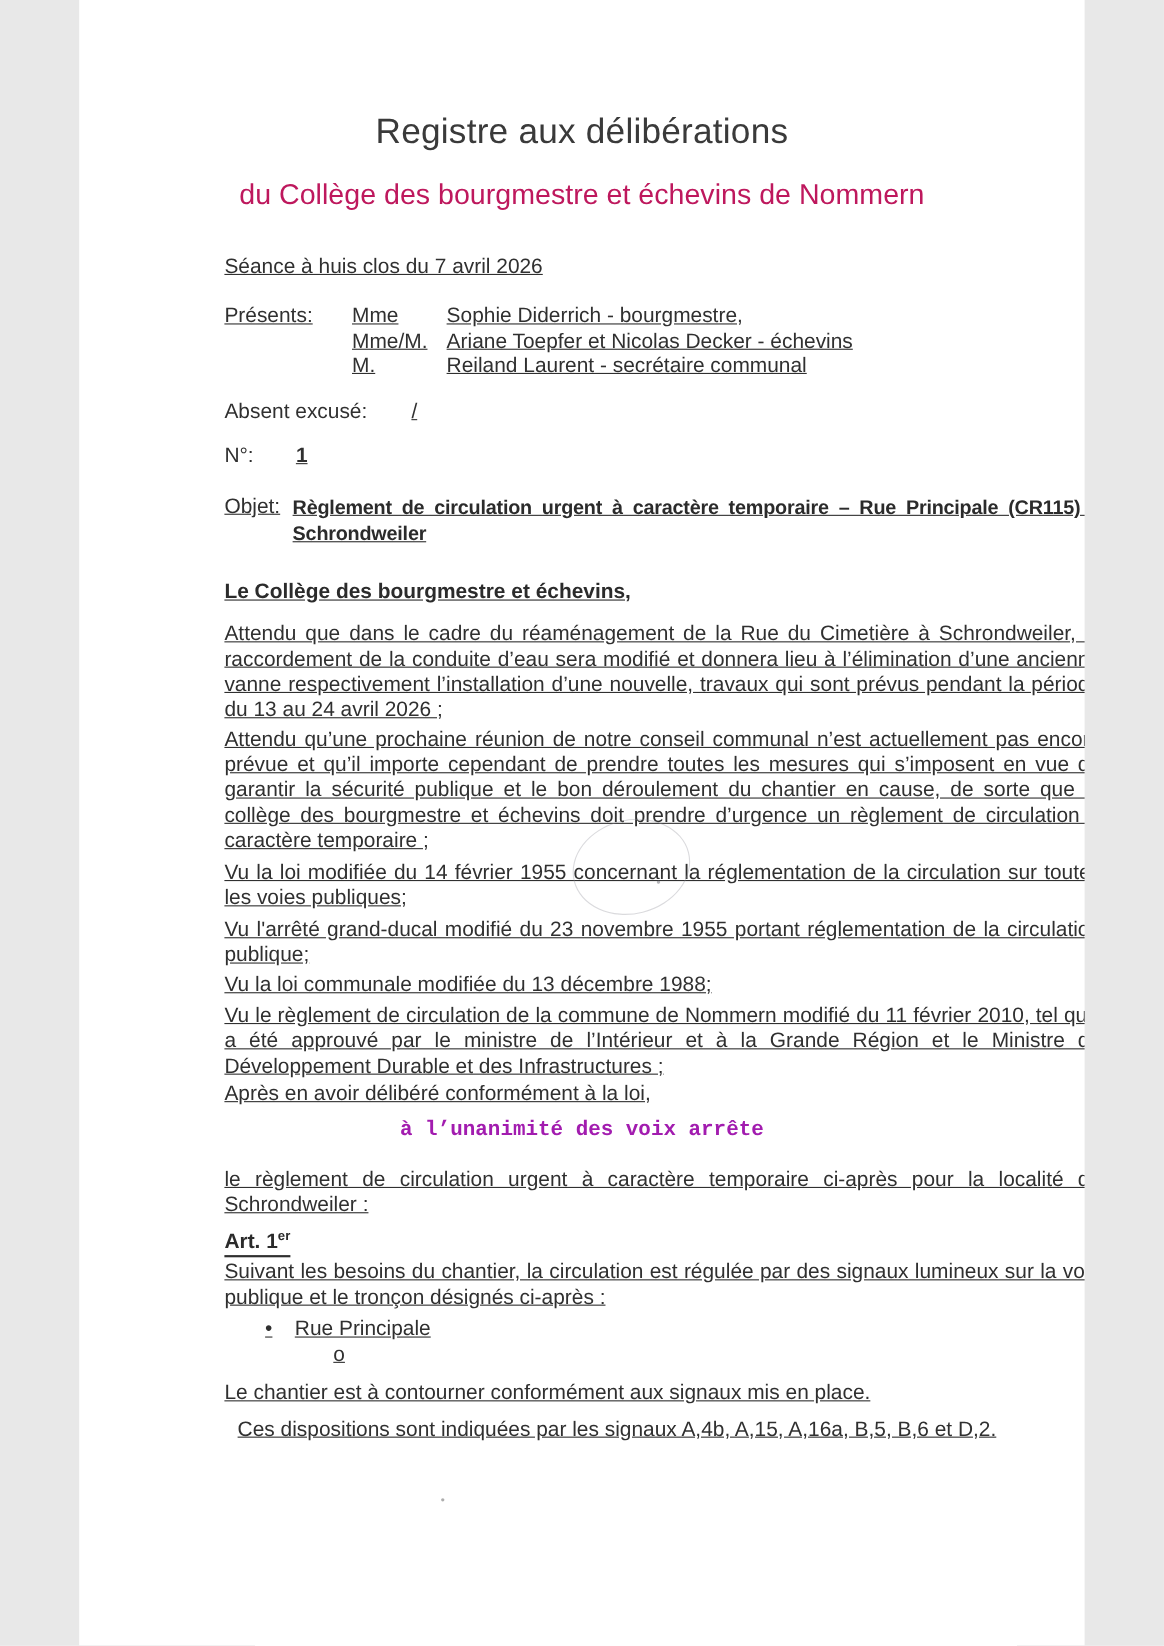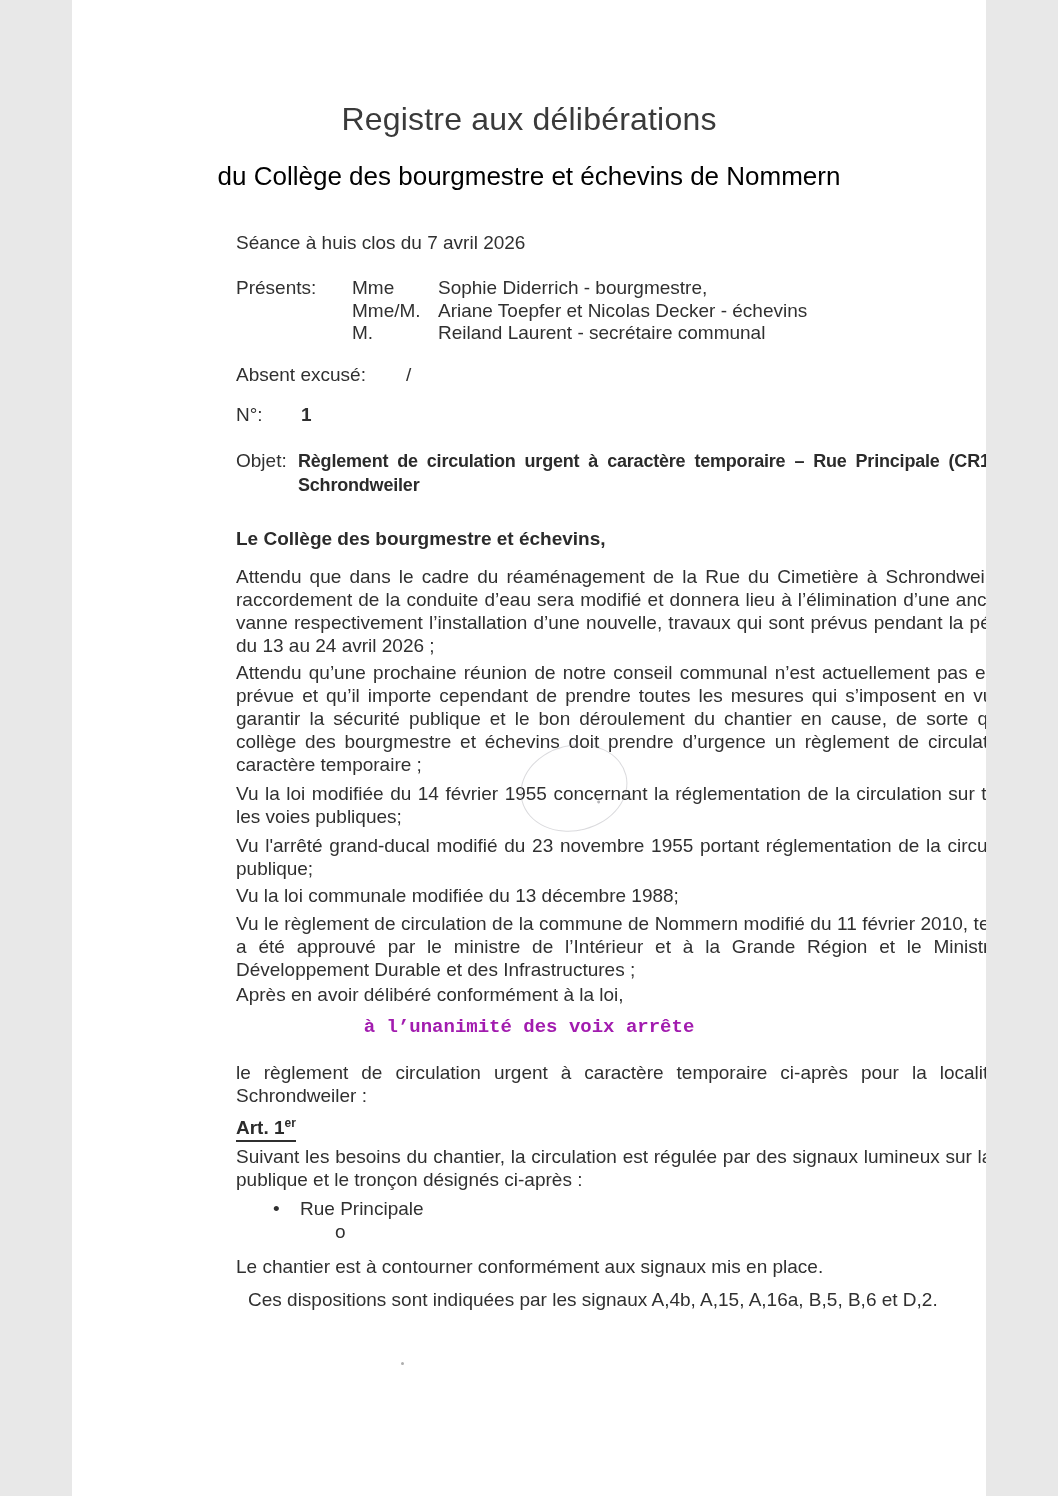--- a/index.html
+++ b/index.html
@@ -14,26 +14,26 @@
     overflow: hidden;
   }
   
   .doc-title {
     position: absolute; top: 101px; left: 0; width: 100%;
     text-align: center; font-size: 32px; color: #3a3a3a;
     letter-spacing: 0.2px;
   }
   .doc-subtitle {
     position: absolute; top: 161px; left: 0; width: 100%;
-    text-align: center; font-size: 26px; color: #000000;
+    text-align: center; font-size: 26px; color: #be185d;
   }
   
   .blk {
-    position: absolute; left: 164px; width: 797px;
-    font-size: 19px; line-height: 23px; color: #303030;
+    position: absolute; left: 132px; width: 797px;
+    font-size: 19px; line-height: 23px; color: #303030; text-decoration: underline;
   }
   .just { text-align: justify; text-align-last: left; }
 
   .seance  { top: 231px; }
 
   .presents { top: 277px; }
   .presents .row { display: flex; line-height: 22.5px; gap: 16px; }
   .presents .col-label { width: 100px; flex: 0 0 100px; }
   .presents .col-title { width: 70px;  flex: 0 0 70px; }
   .presents .col-name  { flex: 1; }

